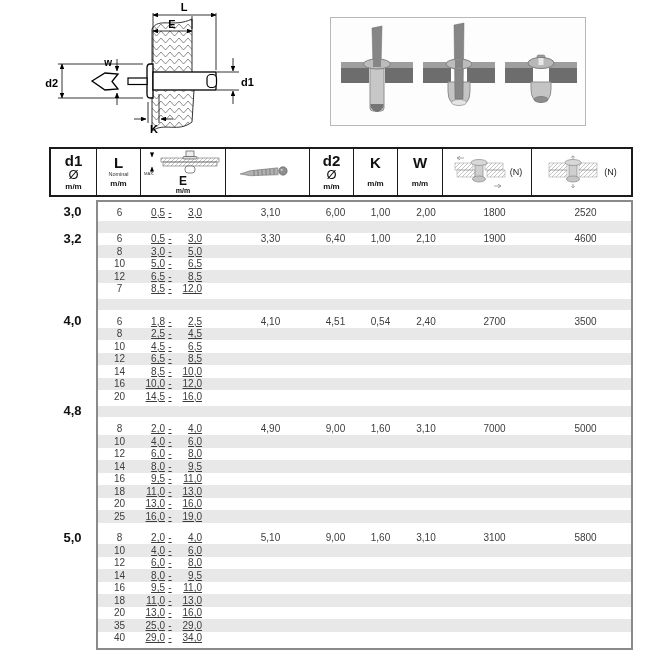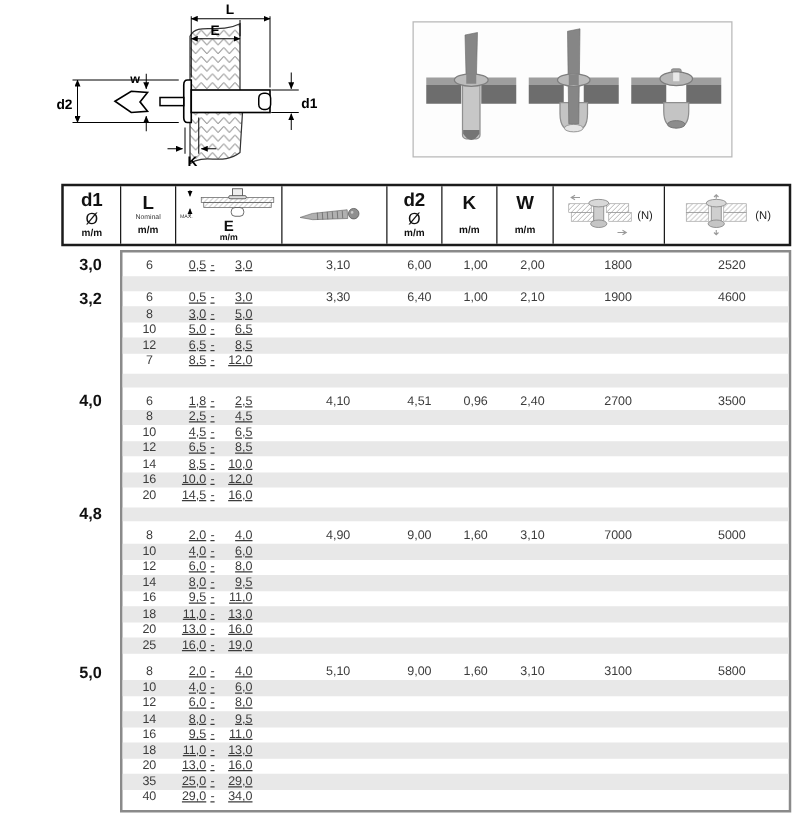--- a/index.html
+++ b/index.html
@@ -337,21 +337,21 @@
       <div class="sect">
         <div class="trow">
           <div class="c c-l">6</div>
           <div class="c-e">
             <div class="e-min">1,8</div>
             <div class="e-sep">-</div>
             <div class="e-max">2,5</div>
           </div>
           <div class="c c-dn">4,10</div>
           <div class="c c-d2">4,51</div>
-          <div class="c c-k">0,96</div>
+          <div class="c c-k">0,54</div>
           <div class="c c-w">2,40</div>
           <div class="c c-shear">2700</div>
           <div class="c c-tensile">3500</div>
         </div>
         <div class="trow g">
           <div class="c c-l">8</div>
           <div class="c-e">
             <div class="e-min">2,5</div>
             <div class="e-sep">-</div>
             <div class="e-max">4,5</div>

